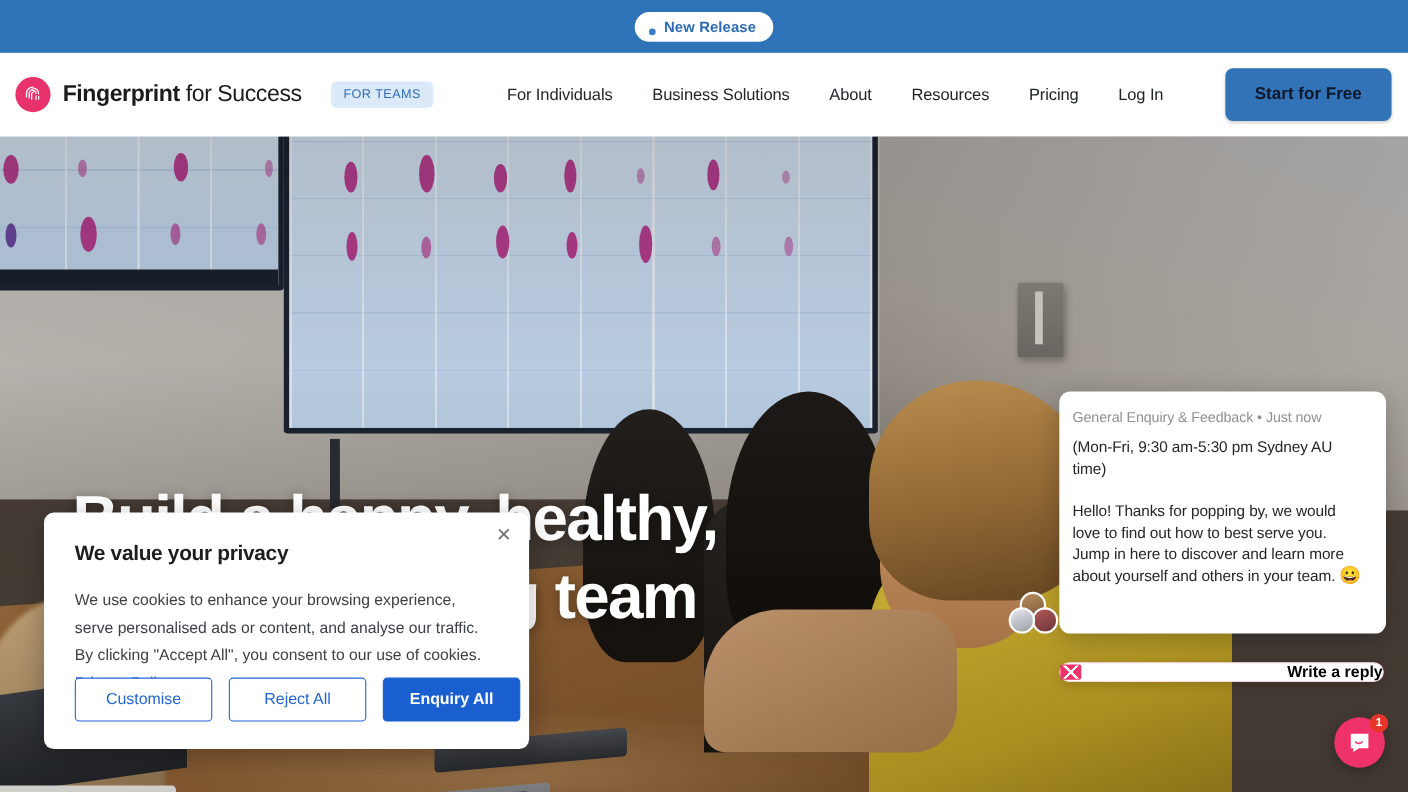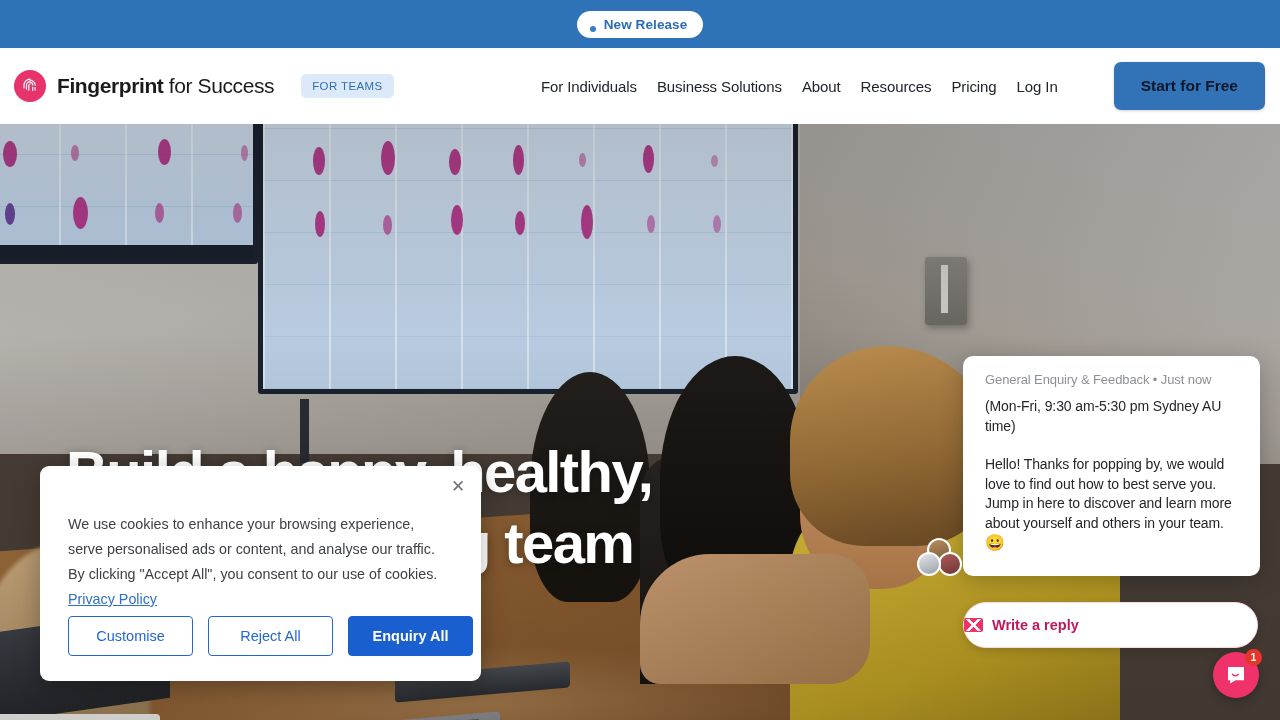--- a/index.html
+++ b/index.html
@@ -46,21 +46,21 @@
   }
   .brand-text { font-size:21px; color:#1b1b1b; letter-spacing:-.4px; white-space:nowrap; }
   .brand-text b { font-weight:700; }
   .brand-text span.light { font-weight:400; }
   .teams-badge {
     margin-left:16px;
     background:#dbe9f8; color:#2f6fb8;
     font-size:11.5px; font-weight:400; letter-spacing:.4px;
     padding:6px 11px; border-radius:5px; white-space:nowrap;
   }
-  .nav { display:flex; align-items:center; gap:20px; margin-left:auto; }
+  .nav { display:flex; align-items:center; gap:36px; margin-left:auto; }
   .nav-item {
     font-size:15px; color:#20242b; white-space:nowrap; cursor:pointer;
     letter-spacing:-.1px;
   }
   .cta-btn {
     margin-left:56px; margin-right:15px;
     background:#3273b8; color:#0f172a;
     font-size:15.5px; font-weight:700;
     padding:15px 27px; border-radius:7px; border:none;
     white-space:nowrap; cursor:pointer;
@@ -187,41 +187,41 @@
     width:125px; height:40px; border:1.6px solid #1a5fd0; background:#1a5fd0;
     color:#fff; font-size:14.5px; font-weight:700; border-radius:4px; cursor:pointer;
     font-family:"Liberation Sans", sans-serif;
   }
 
   
   .chat-card {
     position:absolute; left:963px; top:356px; width:297px; height:220px;
     background:#fff; border-radius:10px;
     box-shadow:0 5px 22px rgba(0,0,0,.22);
-    padding:16px 20px 0 22px; z-index:35;
+    padding:16px 20px 0 12px; z-index:35;
   }
   .chat-meta { font-size:13px; color:#8d9095; margin-bottom:10px; letter-spacing:-.1px; }
   .chat-text { font-size:14px; line-height:19.5px; color:#24262a; letter-spacing:-.1px; }
   .chat-text .gap { display:block; height:19px; }
   .chat-emoji { font-size:16px; }
 
   .avatars { position:absolute; left:917px; top:538px; width:44px; height:44px; z-index:36; }
   .av {
     position:absolute; width:24px; height:24px; border-radius:50%;
     border:2px solid #fff; overflow:hidden;
   }
   .av-1 { left:10px; top:0px; background:linear-gradient(160deg,#b98e62,#7b5c37); }
   .av-2 { left:21px; top:14px; background:linear-gradient(160deg,#b05a5a,#6e3636); }
   .av-3 { left:0px; top:14px; background:linear-gradient(160deg,#e4e6ea,#9aa0a8); }
 
   .reply-btn {
-    position:absolute; left:963px; top:602px; width:295px; height:46px;
+    position:absolute; left:963px; top:602px; width:295px; height:18px;
     background:#ffffff; border:1.5px solid #ffd7e3; border-radius:999px;
-    display:flex; align-items:center; justify-content:flex-start; gap:9px;
-    color:#be185d; font-size:14.5px; font-weight:600; cursor:pointer;
+    display:flex; align-items:center; justify-content:space-between; gap:9px;
+    color:#000000; font-size:14.5px; font-weight:600; cursor:pointer;
     box-shadow:0 3px 10px rgba(0,0,0,.16); z-index:35;
   }
   .mail-ico { width:19px; height:14px; background:#f0326a; border-radius:2px; position:relative; }
   .mail-ico:after {
     content:""; position:absolute; left:1px; top:1px; width:17px; height:12px;
     background:linear-gradient(135deg, transparent 44%, #fff 45%, #fff 55%, transparent 56%),
                linear-gradient(225deg, transparent 44%, #fff 45%, #fff 55%, transparent 56%);
   }
 
   .launcher {
@@ -341,20 +341,21 @@
     </div>
 
     <h1 class="headline">
       <span>Build a happy, healthy,</span><br>
       <span>high-performing team</span>
     </h1>
   </div>
 
   <div class="cookie">
     <div class="cookie-close">✕</div>
+    <div class="cookie-title">We value your privacy</div>
     <div class="cookie-body">
       <span>We use cookies to enhance your browsing experience, serve personalised ads or content, and analyse our traffic. By clicking "Accept All", you consent to our use of cookies. </span><a class="cookie-link">Privacy Policy</a>
     </div>
     <div class="cookie-actions">
       <button class="btn-outline">Customise</button>
       <button class="btn-outline">Reject All</button>
       <button class="btn-solid">Enquiry All</button>
     </div>
   </div>
 

